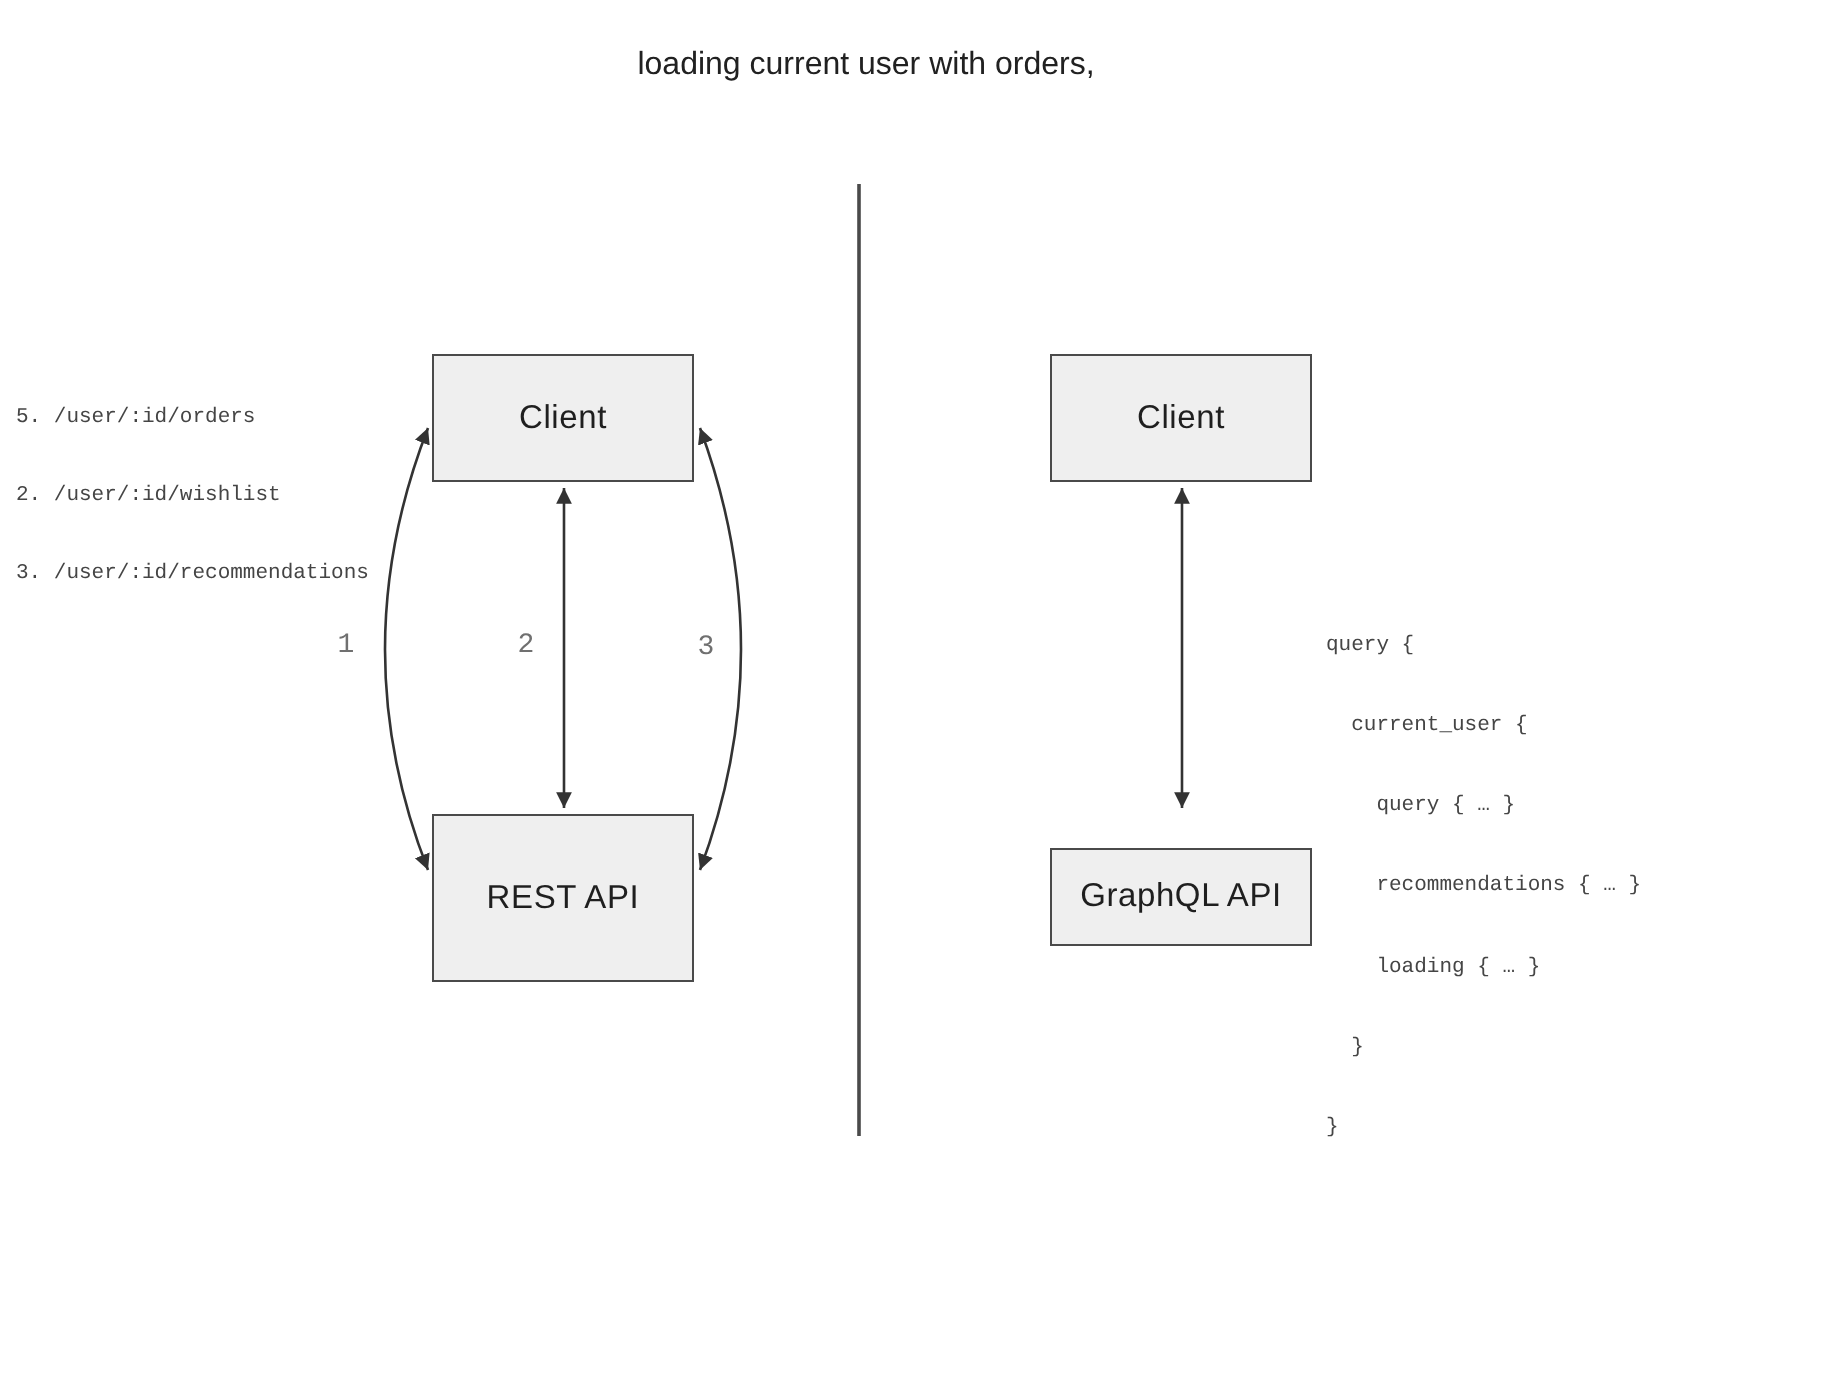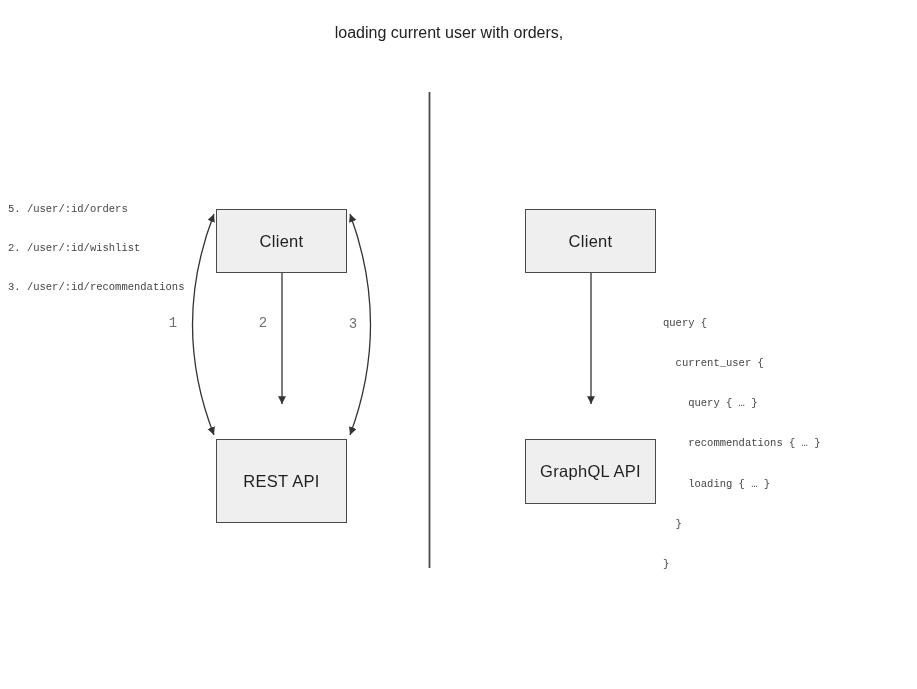--- a/index.html
+++ b/index.html
@@ -17,41 +17,39 @@
   }
   .title {
     position: absolute;
     top: 22px;
     left: 0;
     width: 866px;
     text-align: center;
     font-size: 16px;
     line-height: 21px;
     color: #212121;
-    padding-left: 16px;
   }
   .node-box {
     position: absolute;
     width: 131px;
     height: 64px;
     background: #efefef;
     border: 1.5px solid #4a4a4a;
     display: flex;
     align-items: center;
     justify-content: center;
     font-size: 16.5px;
     letter-spacing: 0.3px;
     color: #1f1f1f;
     box-sizing: border-box;
-    margin-top: 32px;
   }
   .box-client-rest    { left: 216px; top: 177px; }
   .box-rest-api       { left: 216px; top: 407px; height: 84px; }
   .box-client-graphql { left: 525px; top: 177px; }
-  .box-graphql-api    { left: 525px; top: 407px; height: 65px; align-items: center; }
+  .box-graphql-api    { left: 525px; top: 424px; height: 49px; align-items: center; }
 
   .mono {
     font-family: "Liberation Mono", monospace;
     color: #454545;
     white-space: pre;
   }
   .endpoints {
     position: absolute;
     left: 8px;
     top: 177px;

